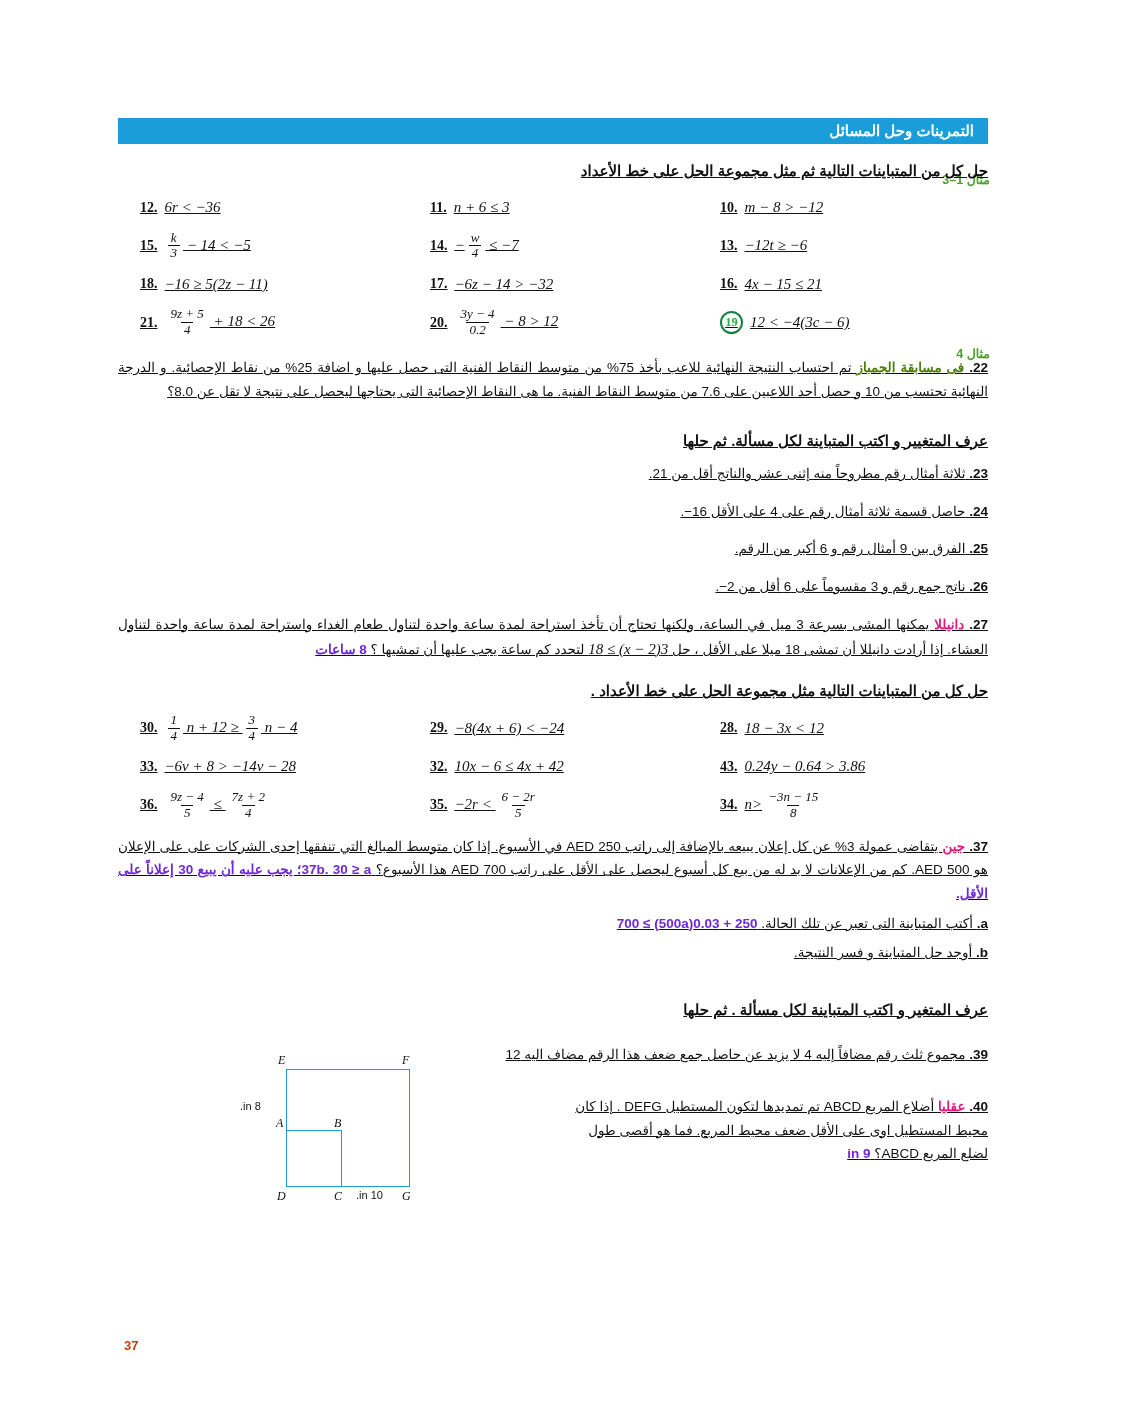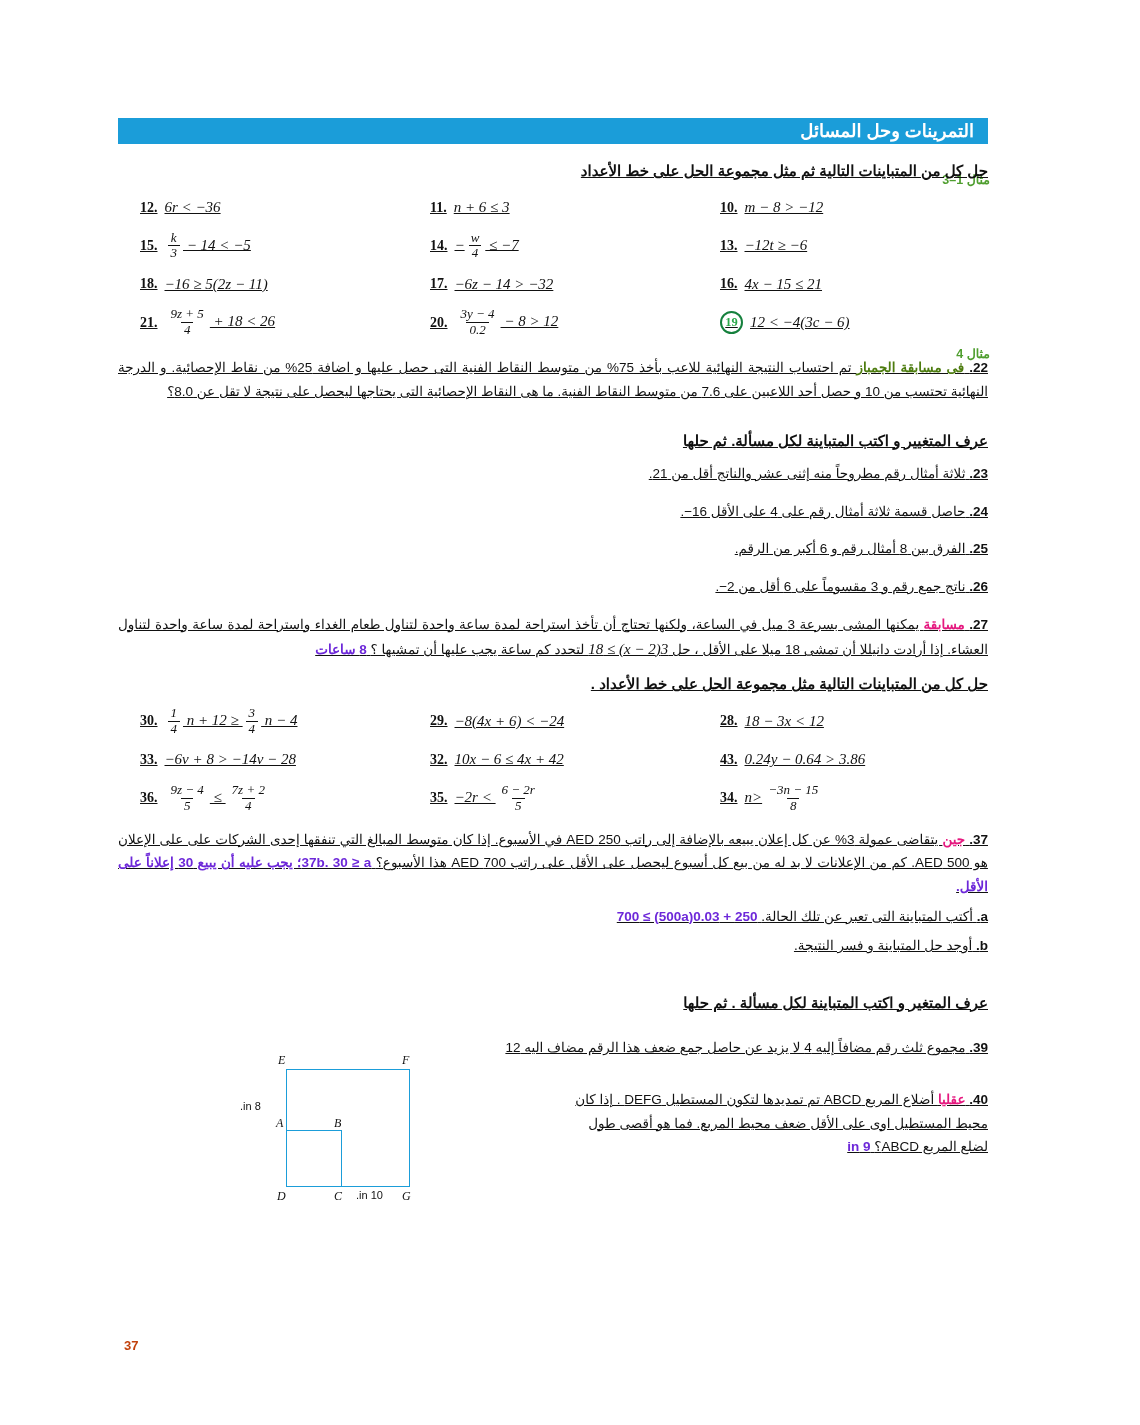--- a/index.html
+++ b/index.html
@@ -30,21 +30,21 @@
     height: 26px;
     background: #1b9dd9;
     color: #ffffff;
     display: flex;
     align-items: center;
     justify-content: flex-start;
     padding: 0 14px;
     box-sizing: border-box;
   }
   .banner-title {
-    font-size: 18px;
+    font-size: 15px;
     font-weight: bold;
     letter-spacing: 1px;
   }
 
   
   .content {
     position: absolute;
     left: 118px;
     top: 160px;
     width: 870px;
@@ -286,36 +286,36 @@
       <div class="para">
         <span class="num">23.</span>
         <span>ثلاثة أمثال رقم  مطروحاً منه إثنى عشر  والناتج أقل من 21.</span>
       </div>
       <div class="para">
         <span class="num">24.</span>
         <span>حاصل قسمة ثلاثة أمثال رقم على 4 على الأقل 16−.</span>
       </div>
       <div class="para">
         <span class="num">25.</span>
-        <span>الفرق بين 8 أمثال رقم و 6 أكبر من الرقم.</span>
+        <span>الفرق بين 9 أمثال رقم و 6 أكبر من الرقم.</span>
       </div>
       <div class="para">
         <span class="num">26.</span>
         <span>ناتج جمع رقم و 3 مقسوماً على 6 أقل من 2−.</span>
       </div>
     </div>
 
     <div class="para" style="margin-top:6px;">
       <span class="num">27.</span>
-      <span class="hl-pink">مسابقة</span><span> يمكنها المشى بسرعة 3 ميل في الساعة، ولكنها تحتاج أن تأخذ استراحة لمدة ساعة واحدة لتناول طعام الغداء واستراحة لمدة ساعة واحدة لتناول العشاء. إذا أرادت دانيللا أن تمشى 18 ميلا على الأقل ، حل</span>
+      <span class="hl-pink">دانيللا</span><span> يمكنها المشى بسرعة 3 ميل في الساعة، ولكنها تحتاج أن تأخذ استراحة لمدة ساعة واحدة لتناول طعام الغداء واستراحة لمدة ساعة واحدة لتناول العشاء. إذا أرادت دانيللا أن تمشى 18 ميلا على الأقل ، حل</span>
       <span class="mathit">3(x − 2) ≥ 18</span><span> لتحدد كم ساعة يجب عليها أن تمشيها ؟</span>
       <span class="answer">8 ساعات</span>
     </div>
 
-    <div class="instruction" style="margin-top:11px;">حل كل من المتباينات التالية مثل  مجموعة الحل على خط الأعداد .</div>
+    <div class="instruction" style="margin-top:18px;">حل كل من المتباينات التالية مثل  مجموعة الحل على خط الأعداد .</div>
 
     <div>
       <div class="row3">
         <div class="cell">
           <span class="qnum">28.</span>
           <span class="mathit">18 − 3x &lt; 12</span>
         </div>
         <div class="cell">
           <span class="qnum">29.</span>
           <span class="mathit">−8(4x + 6) &lt; −24</span>

